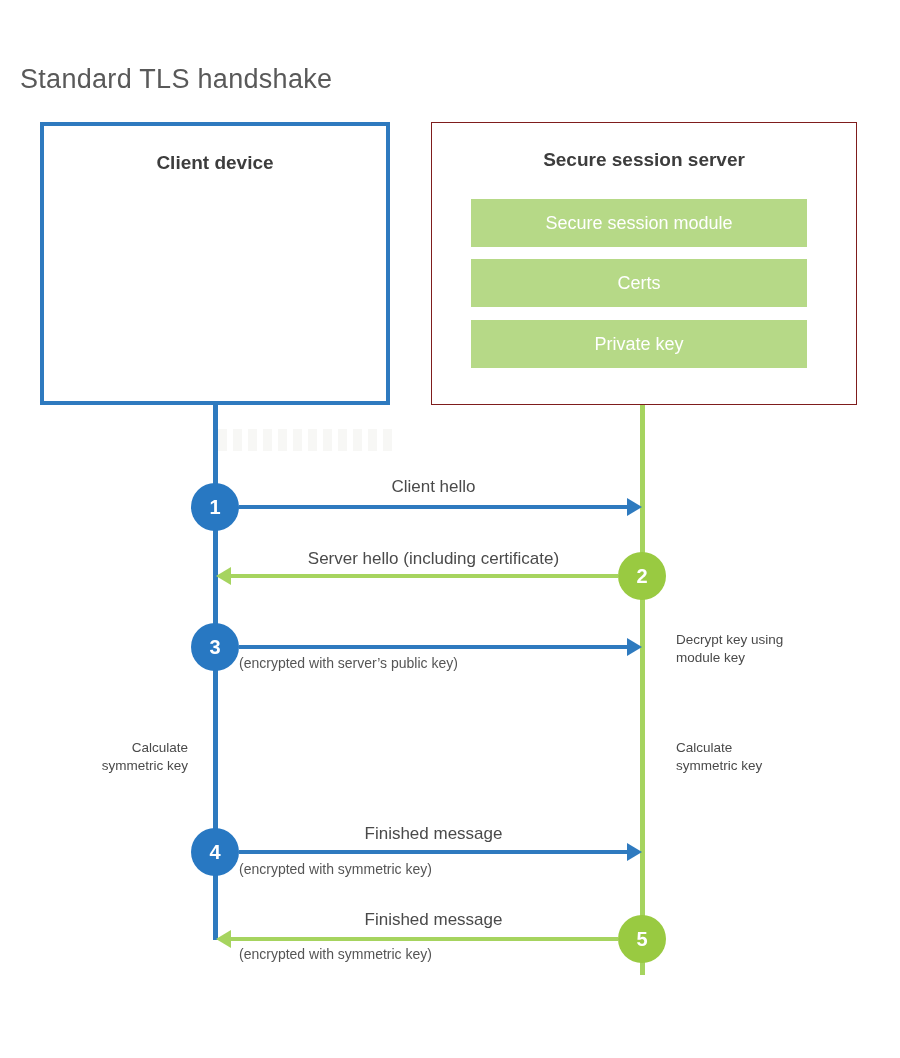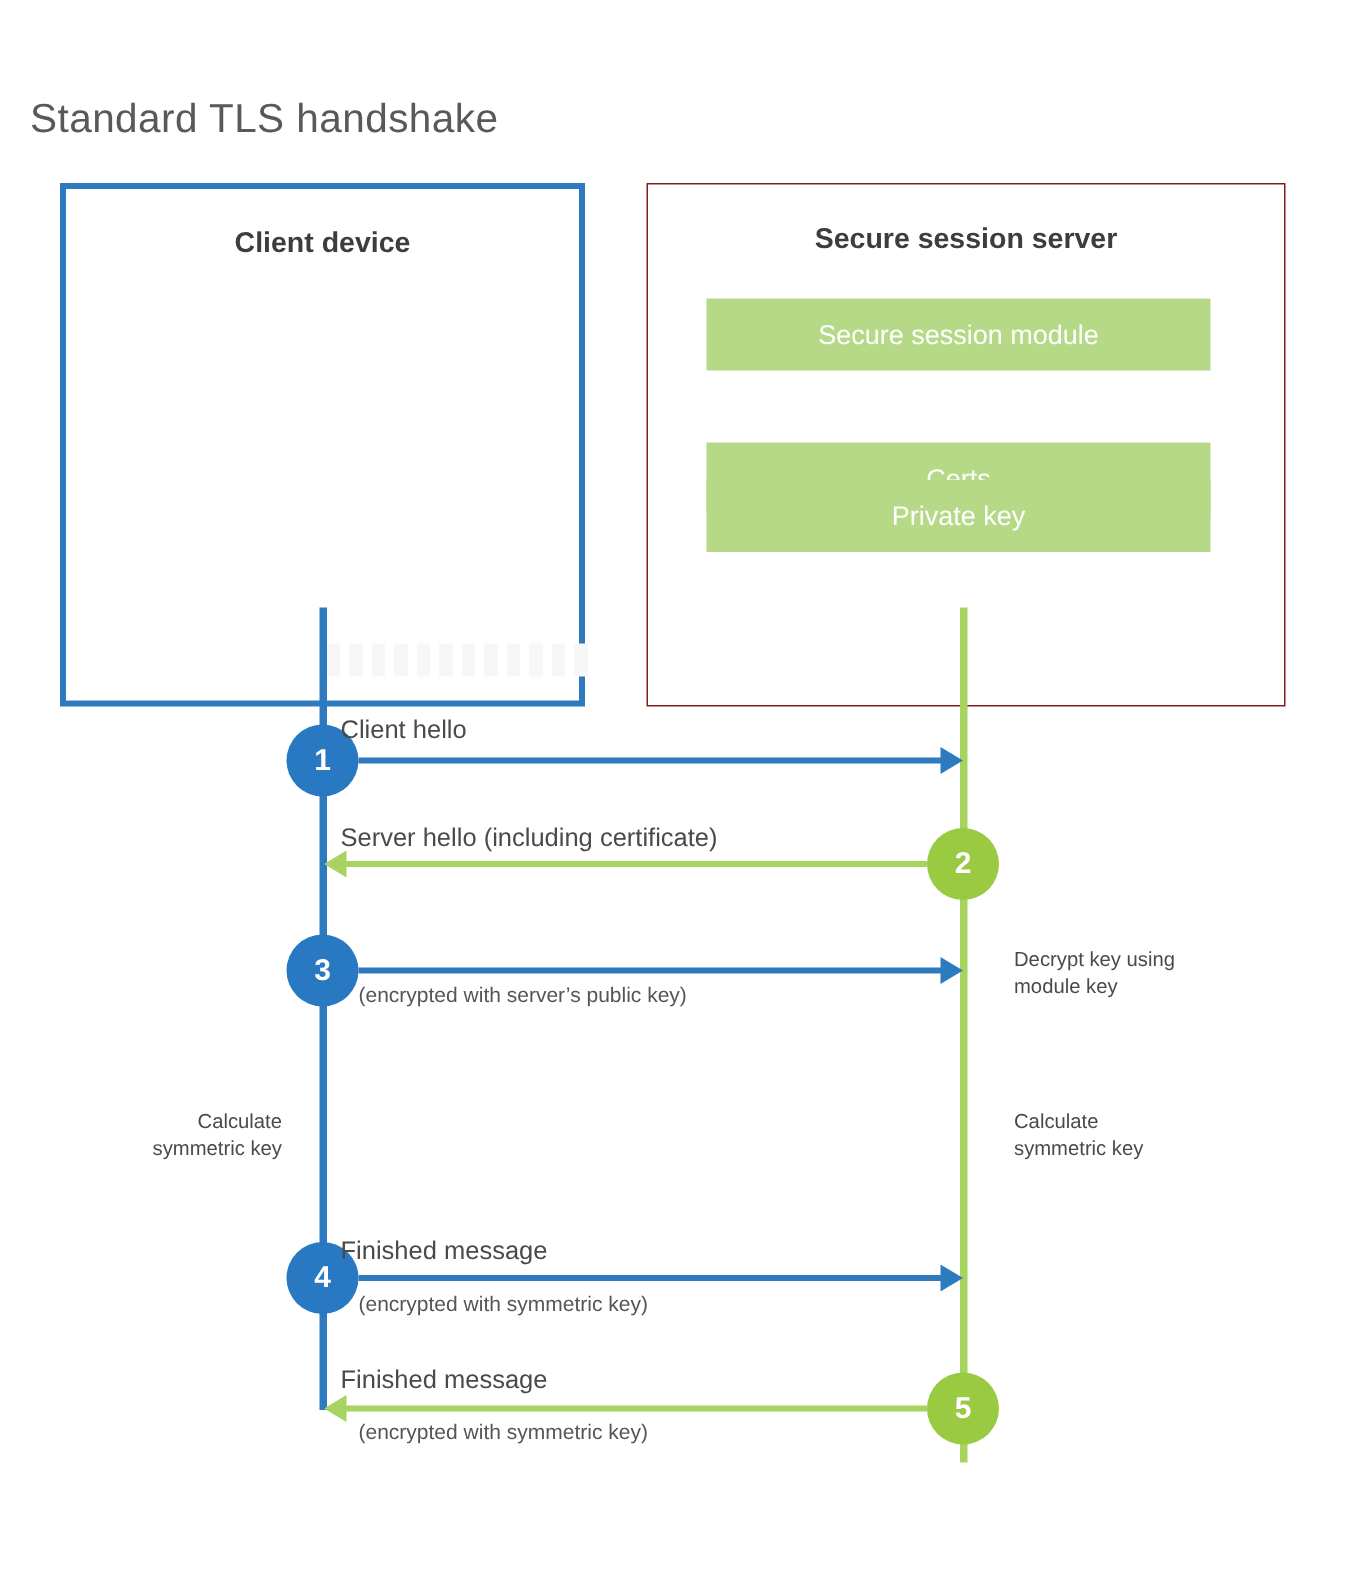--- a/index.html
+++ b/index.html
@@ -5,38 +5,38 @@
   html,body{margin:0;padding:0;background:#ffffff;}
   .canvas{
     position:relative;width:900px;height:1058px;background:#ffffff;overflow:hidden;
     font-family:"Liberation Sans","DejaVu Sans",sans-serif;
   }
   .page-title{
     position:absolute;left:20px;top:30px;
     font-size:27px;font-weight:300;color:#595959;letter-spacing:.3px;margin-top:34px;
   }
   
-  .box{position:absolute;top:122px;height:349px;background:#fff;box-sizing:border-box;}
+  .box{position:absolute;top:122px;height:283px;background:#fff;box-sizing:border-box;}
   .client-box{left:40px;width:350px;border:4px solid #2e7abf;}
   .server-box{left:431px;width:426px;border:1px solid #7f1d1d;}
   .box-title{
     position:absolute;left:0;right:0;top:26px;text-align:center;
     font-size:19px;font-weight:700;color:#3d3d3d;
   }
   .client-app{
     position:absolute;left:34px;top:73px;width:277px;height:173px;background:#5b9bd5;
     color:#ffffff;font-size:19.5px;line-height:1.5;text-align:center;white-space:pre-line;
     display:flex;align-items:center;justify-content:center;
   }
   .server-bar{
     position:absolute;left:39px;width:336px;height:48px;background:#b6d987;
     color:#ffffff;font-size:18px;display:flex;align-items:center;justify-content:center;
   }
   .bar-1{top:76px;}
-  .bar-2{top:136px;margin-top:36px;}
+  .bar-2{top:136px;}
   .bar-3{top:197px;}
   
   .artifact{
     position:absolute;left:218px;top:429px;width:178px;height:22px;
     background:repeating-linear-gradient(90deg,#f7f7f5 0 9px,#ffffff 9px 15px);
   }
   
   .vline{position:absolute;top:405px;width:5px;}
   .v-blue{left:213px;height:535px;background:#2e7abf;}
   .v-green{left:640px;height:570px;background:#a6d45f;}
@@ -54,21 +54,21 @@
   .a-green{background:#a6d45f;color:#a6d45f;}
   .dir-right{left:239px;width:389px;}
   .dir-left{left:230px;width:388px;}
   .head{
     position:absolute;top:-7px;width:0;height:0;
     border-top:9px solid transparent;border-bottom:9px solid transparent;
   }
   .dir-right .head{right:-14px;border-left:15px solid;}
   .dir-left .head{left:-14px;border-right:15px solid;}
   
-  .msg{position:absolute;left:227px;width:389px;font-size:17px;color:#4a4a4a;}
+  .msg{position:absolute;left:239px;width:389px;text-align:center;font-size:17px;color:#4a4a4a;}
   .msg-sub{position:absolute;left:239px;width:389px;text-align:left;font-size:14px;color:#555555;}
   
   .note{position:absolute;font-size:13.5px;color:#4a4a4a;line-height:1.3;white-space:pre-line;}
   .note-decrypt{left:676px;top:631px;}
   .note-calc-left{left:58px;width:130px;top:739px;text-align:right;}
   .note-calc-right{left:676px;top:739px;}
 </style>
 </head>
 <body>
 

